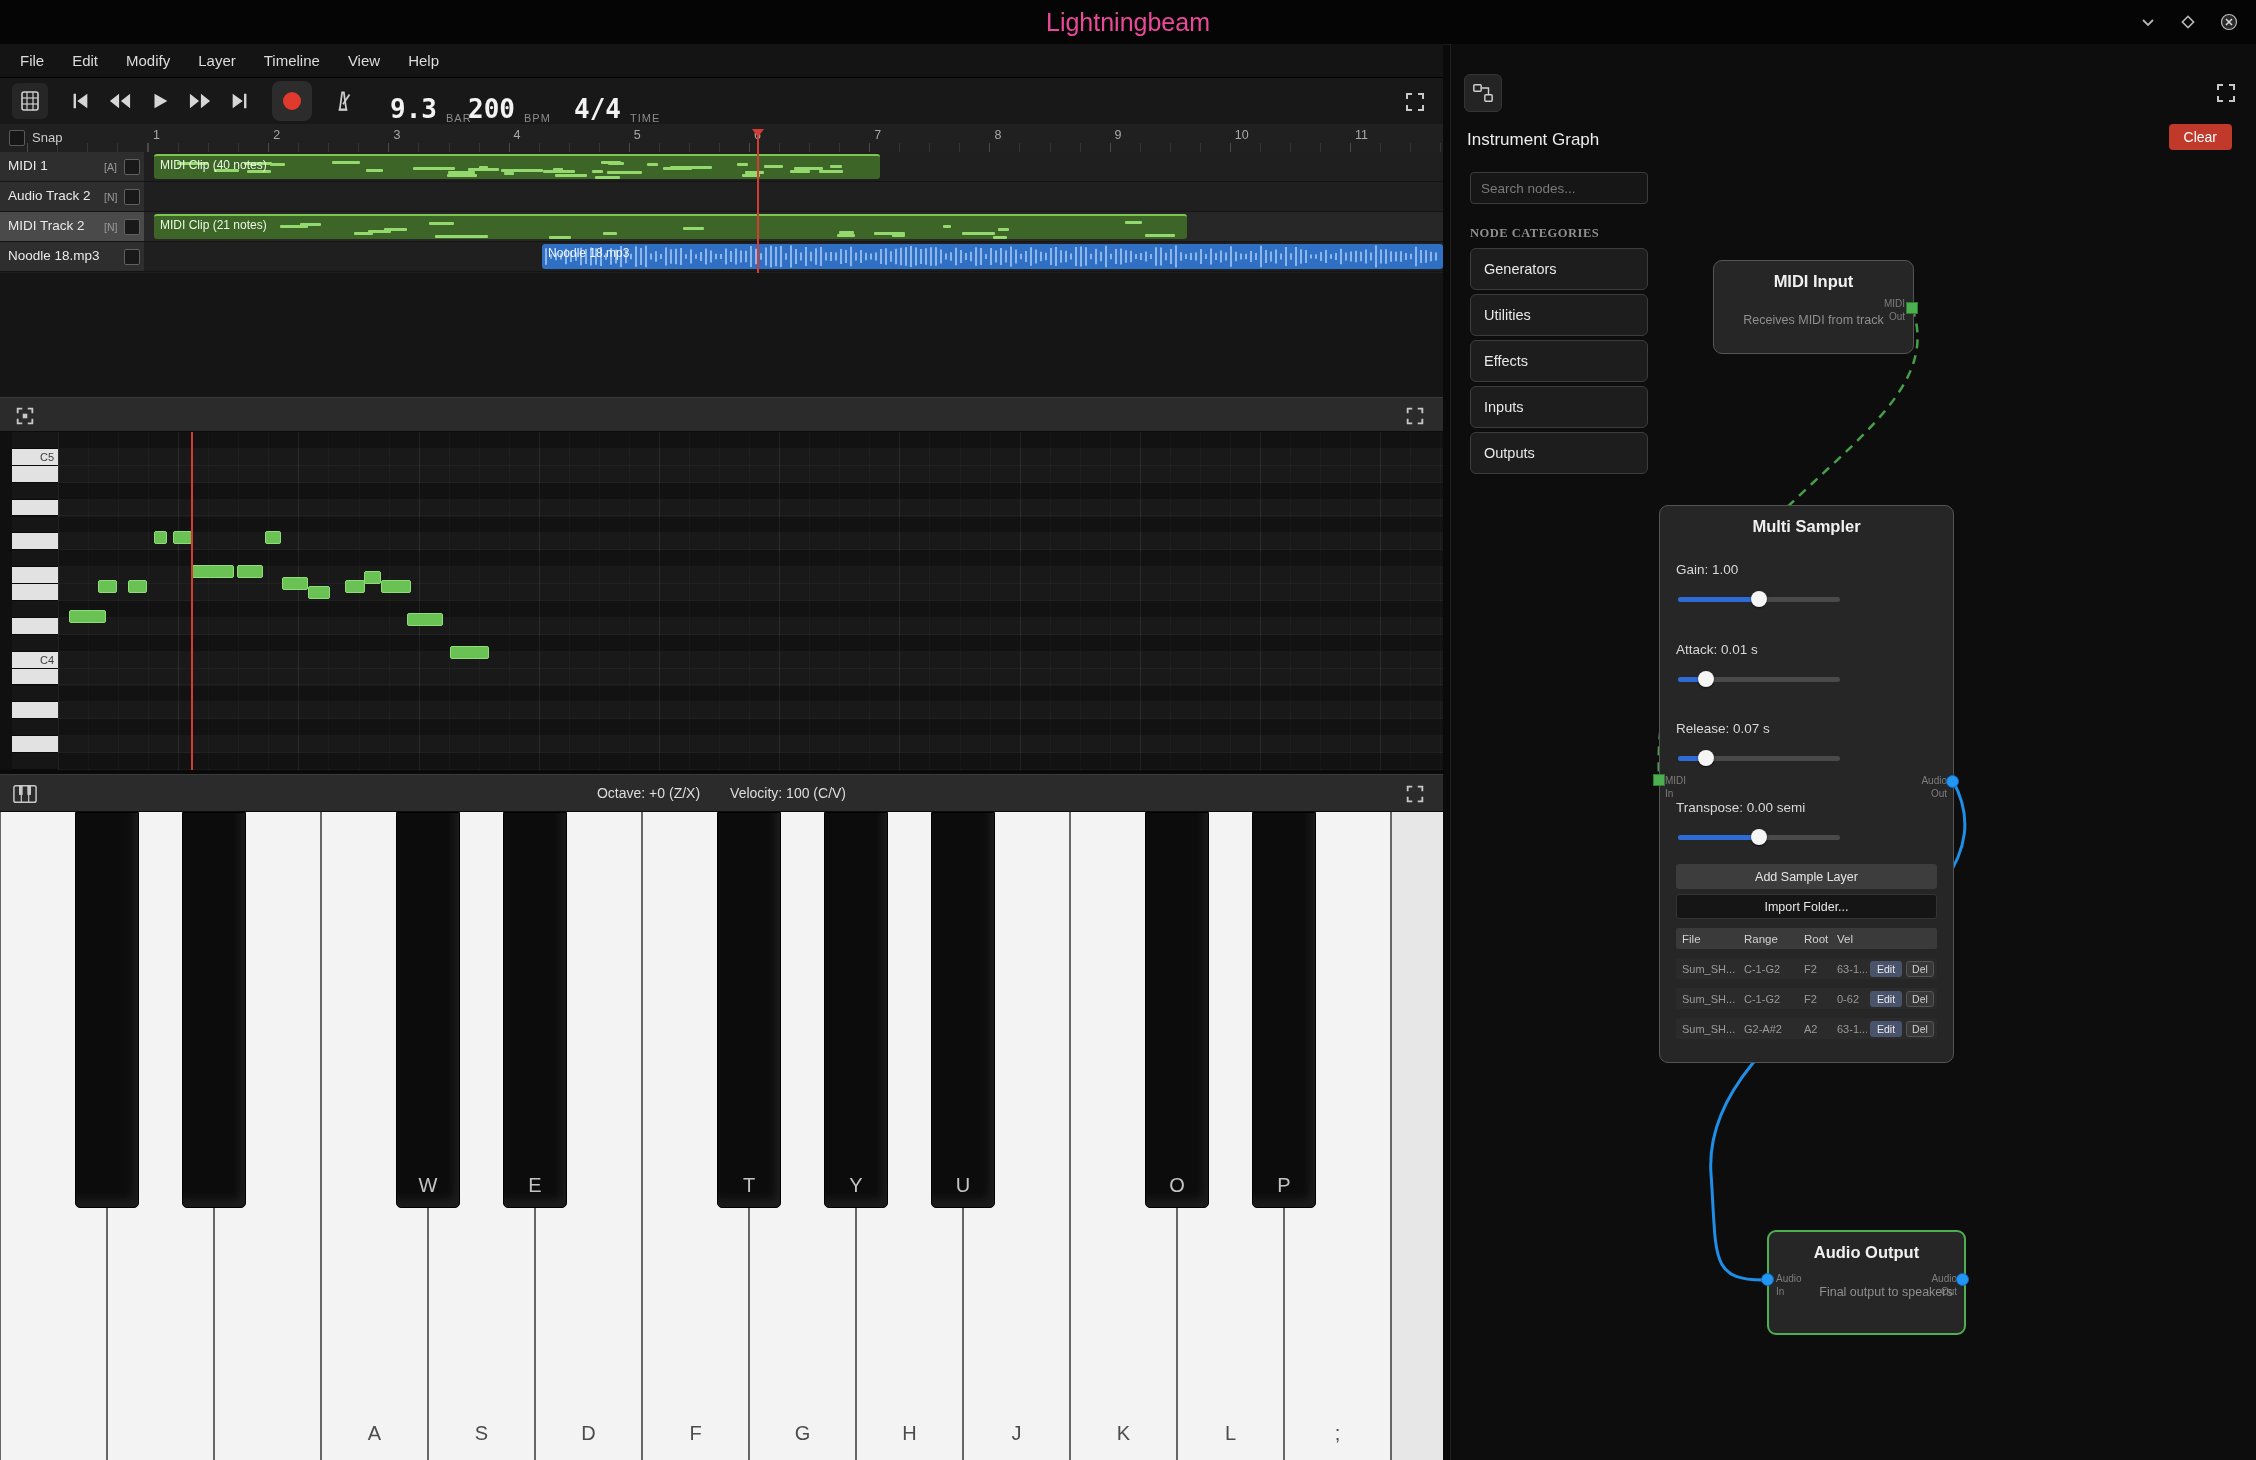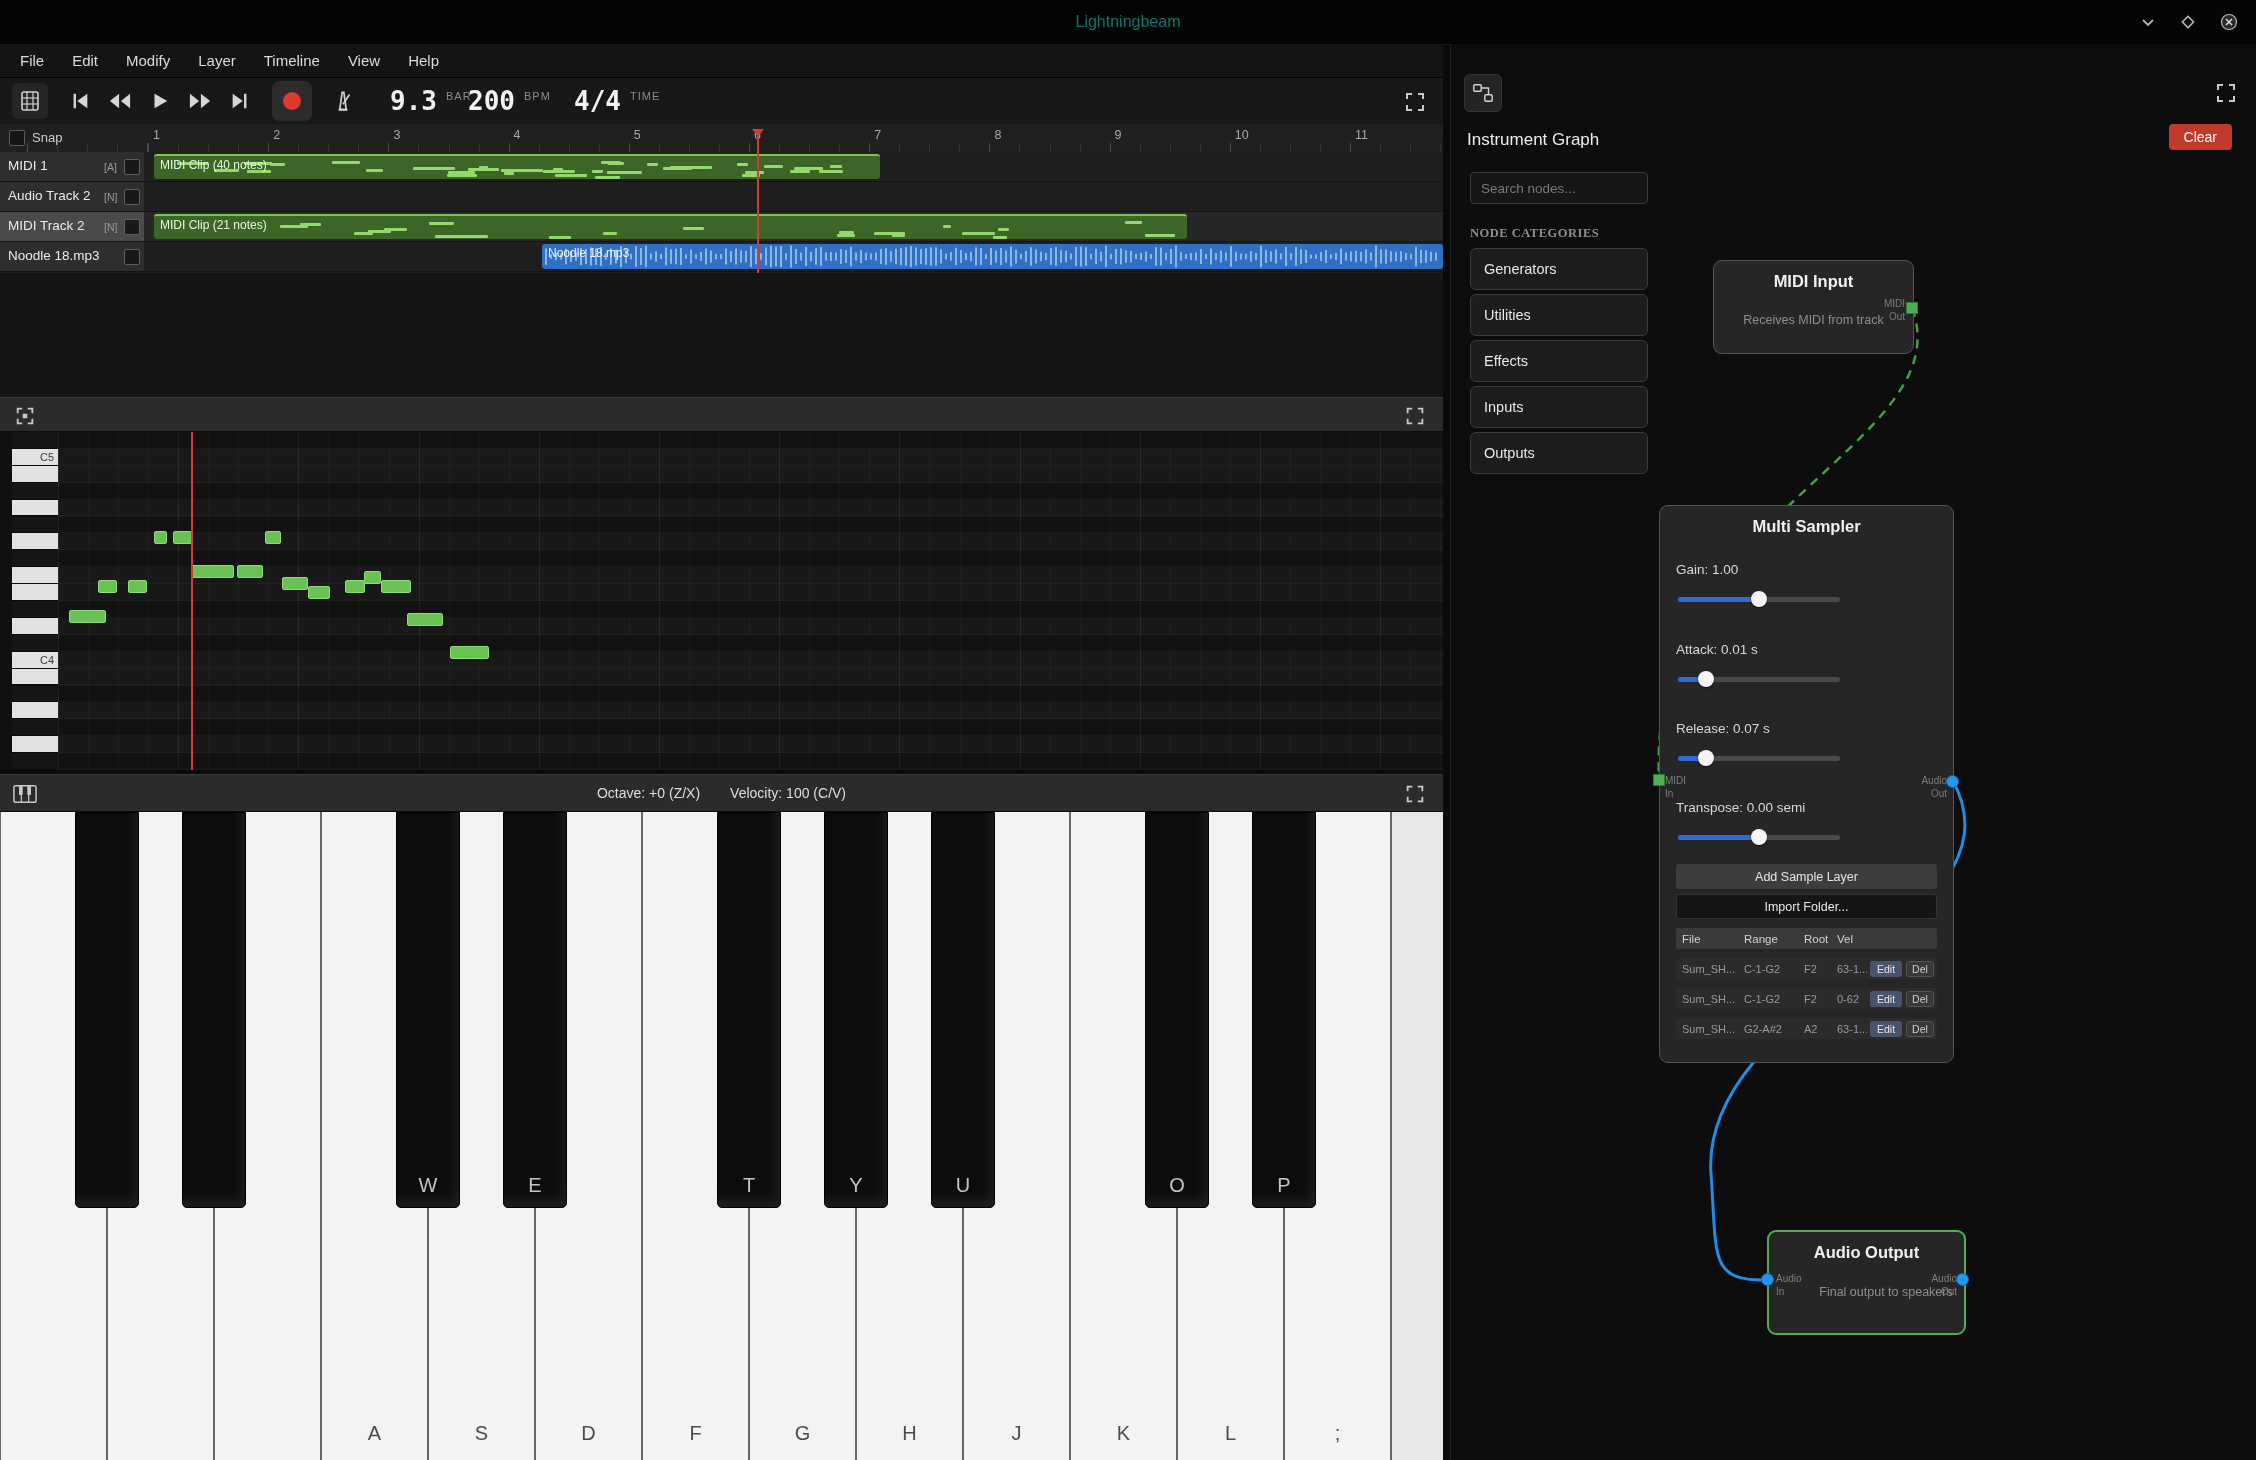--- a/index.html
+++ b/index.html
@@ -3,33 +3,33 @@
 <meta charset="utf-8">
 <style>
   html,body{margin:0;padding:0;background:#000;}
   body{width:2256px;height:1460px;overflow:hidden;font-family:"Liberation Sans",sans-serif;}
   .app{position:relative;width:2256px;height:1460px;background:#0a0a0a;color:#ddd;}
   .abs{position:absolute;}
 
   
   .titlebar{left:0;top:0;width:2256px;height:44px;background:#050505;border-bottom:1px solid #1a1a1a;
             display:flex;align-items:center;justify-content:center;}
-  .titlebar .title{font-size:16px;color:#0f766e;}
+  .titlebar .title{font-size:25px;color:#ec4899;}
   .win-controls{position:absolute;right:18px;top:0;height:44px;display:flex;align-items:center;gap:24px;}
   .win-controls svg{display:block;}
 
   
   .menubar{left:0;top:44px;width:1443px;height:34px;background:#141414;display:flex;align-items:center;
            padding-left:6px;border-bottom:1px solid #000;box-sizing:border-box;}
   .menu-item{padding:0 14px;font-size:15px;color:#dcdcdc;line-height:34px;cursor:default;}
 
   
   .toolbar{left:0;top:78px;width:1443px;height:46px;background:#181818;border-bottom:1px solid #000;}
   .tbtn{position:absolute;display:flex;align-items:center;justify-content:center;}
-  .tnum{position:absolute;top:8px;height:46px;display:flex;align-items:flex-start;gap:9px;}
+  .tnum{position:absolute;top:0;height:46px;display:flex;align-items:flex-end;gap:9px;}
   .tnum .big{font-family:"DejaVu Sans Mono",monospace;font-size:26px;font-weight:bold;color:#f2f2f2;}
   .tnum .unit{font-size:11px;color:#8b8b8b;letter-spacing:1px;margin-top:4px;}
   .recbtn{position:absolute;left:272px;top:3px;width:40px;height:40px;background:#2c2c2c;border-radius:8px;
           display:flex;align-items:center;justify-content:center;}
   .recdot{width:18px;height:18px;border-radius:50%;background:#e0392e;}
 
   
   .timeline{left:0;top:124px;width:1443px;height:149px;background:#1e1e1e;overflow:hidden;}
   .ruler{position:absolute;left:0;top:0;width:1443px;height:28px;background:#202020;border-bottom:1px solid #000;}
   .ruler .ticks{position:absolute;left:0;right:0;bottom:0;height:9px;

